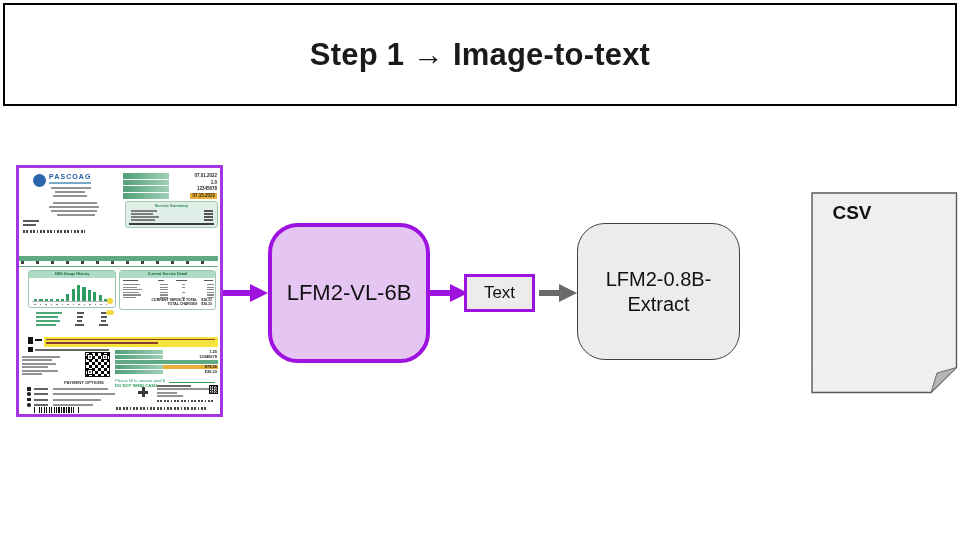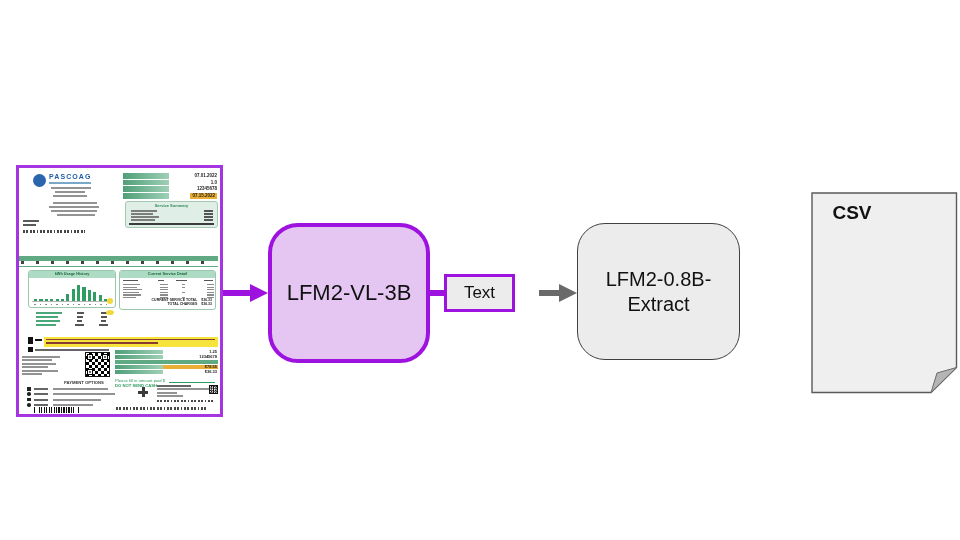--- a/index.html
+++ b/index.html
@@ -9,21 +9,21 @@
   
   .title-box{position:absolute;left:3px;top:3px;width:950px;height:99px;border:2px solid #000;
              background:#fff;display:flex;align-items:center;justify-content:center;}
   .title-text{font-size:31px;font-weight:600;color:#1a1a1a;letter-spacing:.2px;}
 
   
   .node{position:absolute;display:flex;align-items:center;justify-content:center;
         box-sizing:border-box;color:#111;text-align:center;}
   .node-vl{left:268px;top:223px;width:162px;height:140px;background:#e5c6f3;
            border:4px solid #9e12e0;border-radius:30px;font-size:22px;}
-  .node-text{left:444px;top:274px;width:71px;height:38px;background:#ececec;
+  .node-text{left:464px;top:274px;width:71px;height:38px;background:#ececec;
              border:3px solid #9e12e0;font-size:17px;}
   .node-extract{left:577px;top:223px;width:163px;height:137px;background:#ececec;
                 border:1.5px solid #404040;border-radius:28px;font-size:20px;line-height:1.25;}
   .node-extract span{display:block;width:132px;margin:0 auto;}
 
   
   .shaft{position:absolute;height:6px;top:290px;background:#9e12e0;}
   .head{position:absolute;top:284px;width:0;height:0;border-top:9px solid transparent;
         border-bottom:9px solid transparent;border-left:18px solid #9e12e0;}
   .gray .shaft,.shaft.gray{background:#6a6a6a;}
@@ -116,20 +116,23 @@
   .cross:after{content:"";position:absolute;left:0;top:4px;width:10px;height:2.6px;background:#3a3a3a;}
   .dashline{position:absolute;background:repeating-linear-gradient(90deg,#474747 0 1.8px,transparent 1.8px 3.4px);}
   .barcode{position:absolute;left:15px;top:239px;width:49px;height:6px;
       background:repeating-linear-gradient(90deg,#111 0 1.2px,#fff 1.2px 2.6px,#111 2.6px 3.3px,#fff 3.3px 4.9px);}
 </style>
 </head>
 <body>
 
 <div class="canvas">
 
+  <div class="title-box">
+    <div class="title-text">Step 1 → Image-to-text</div>
+  </div>
 
   <div class="bill">
     <div class="logo-circle"></div>
     <div class="brand">PASCOAG</div>
     <div class="brand-sub"></div>
 
     <div>
       <div class="ln" style="left:32px;top:19px;width:40px;"></div>
       <div class="ln" style="left:36px;top:23px;width:30px;"></div>
       <div class="ln" style="left:34px;top:27px;width:34px;"></div>
@@ -341,21 +344,21 @@
     <div class="barcode"></div>
     <div class="dashline" style="left:97px;top:239px;width:92px;height:2.6px;"></div>
   </div>
 
   <div>
     <div class="shaft" style="left:223px;width:27px;"></div>
     <div class="head" style="left:250px;"></div>
   </div>
 
   <div class="node node-vl">
-    <span>LFM2-VL-3B</span>
+    <span>LFM2-VL-6B</span>
   </div>
 
   <div>
     <div class="shaft" style="left:430px;width:20px;"></div>
     <div class="head" style="left:450px;"></div>
   </div>
 
   <div class="node node-text">
     <span>Text</span>
   </div>

